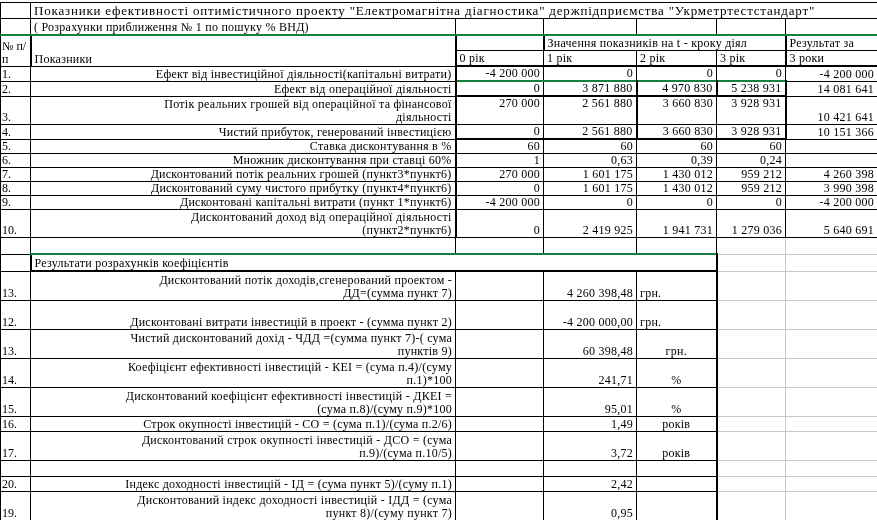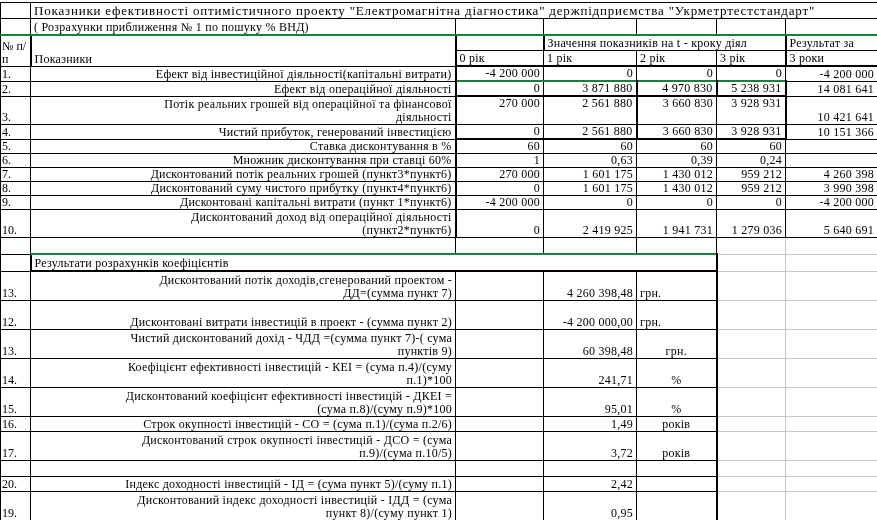--- a/index.html
+++ b/index.html
@@ -263,21 +263,21 @@
     <td class="b label"> Індекс доходності інвестицій - ІД = (сума пункт 5)/(суму п.1)</td>
     <td class="b"></td>
     <td class="b val">2,42</td>
     <td class="b unit-c br2"></td>
     <td class="gy"></td>
     <td class="gy"></td>
   </tr>
   <tr class="h28">
     <td class="b ca">19.</td>
     <td class="b label">Дисконтований індекс доходності інвестицій - ІДД = (сума
-пункт 8)/(суму пункт 1)</td>
+пункт 8)/(суму пункт 7)</td>
     <td class="b"></td>
     <td class="b val">0,95</td>
     <td class="b unit-c br2"></td>
     <td class="gy"></td>
     <td class="gy"></td>
   </tr>
   <tr class="h14">
     <td class="b ca">20.</td>
     <td class="b label">ВНД =(вихідне наближення № 0)</td>
     <td class="b"></td>

